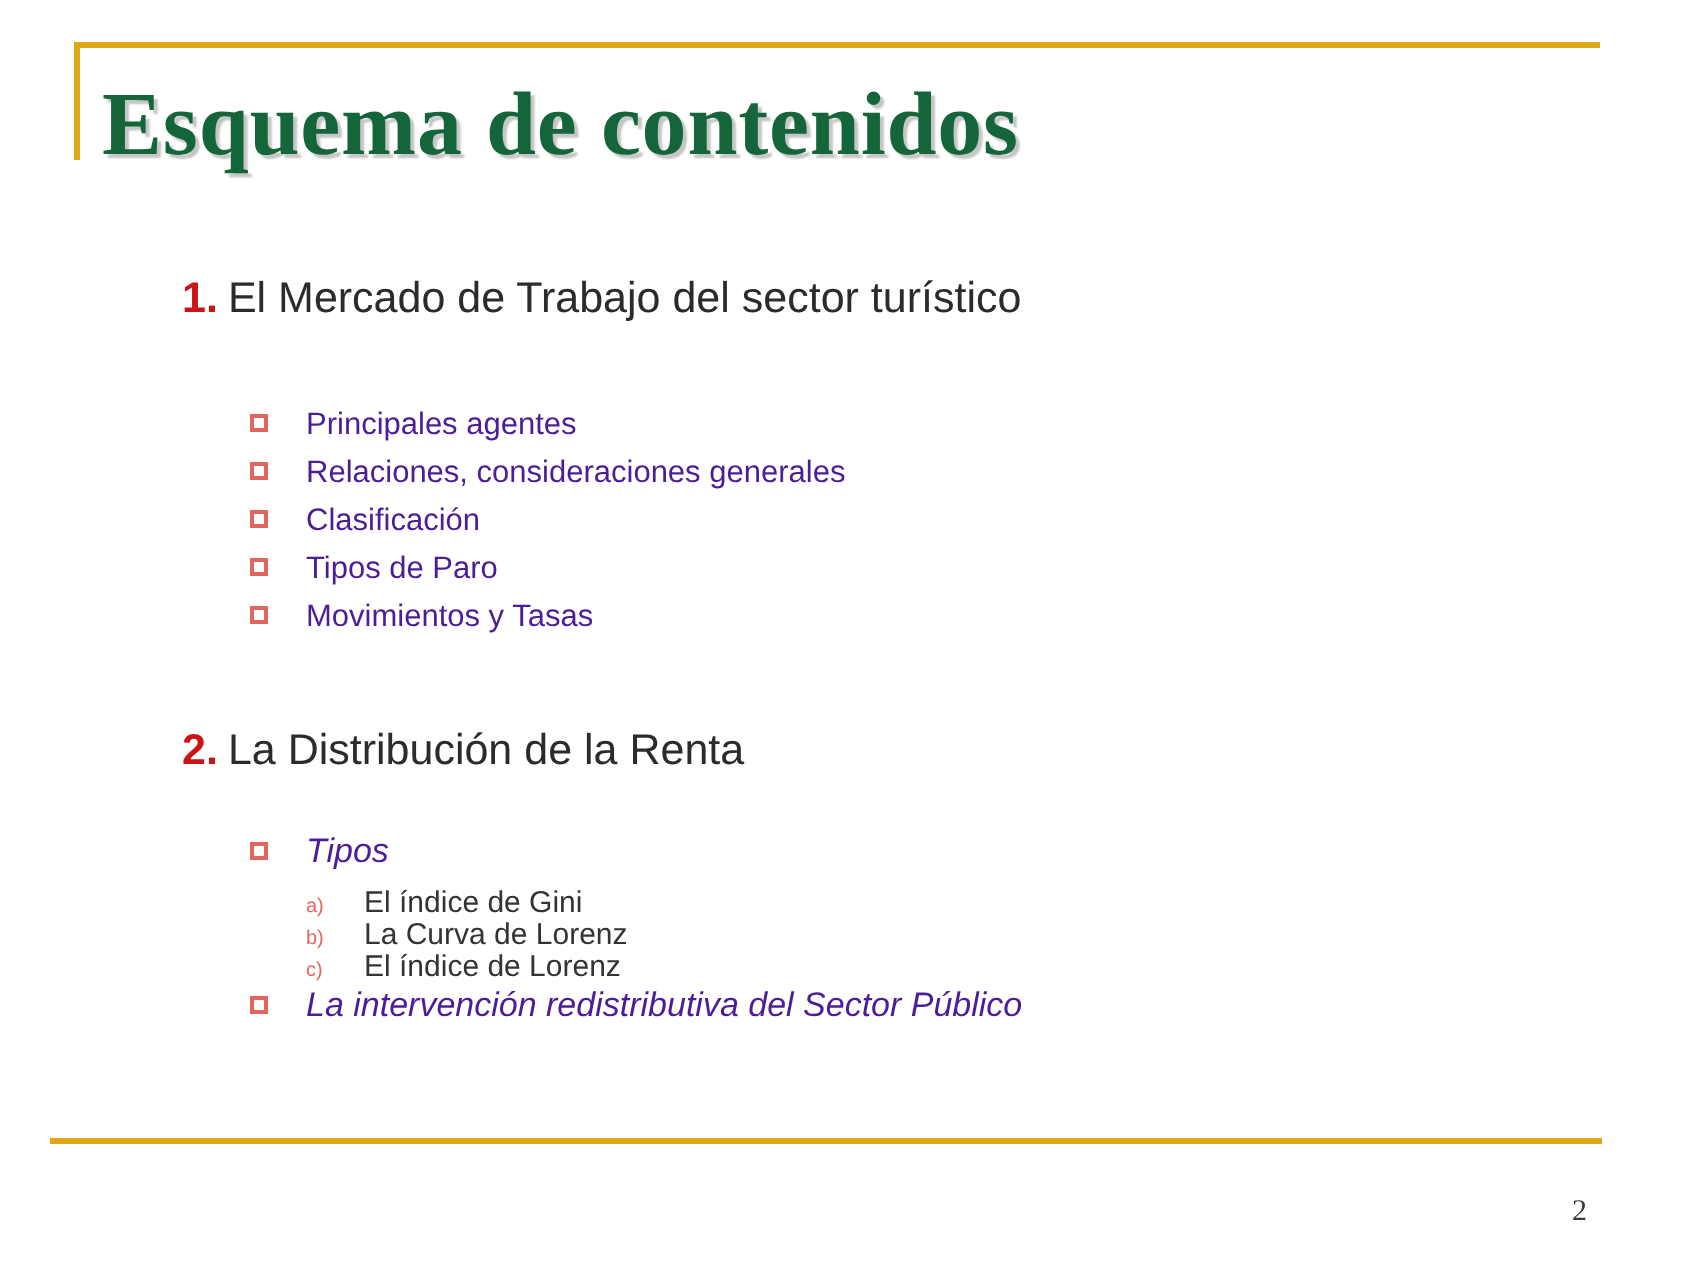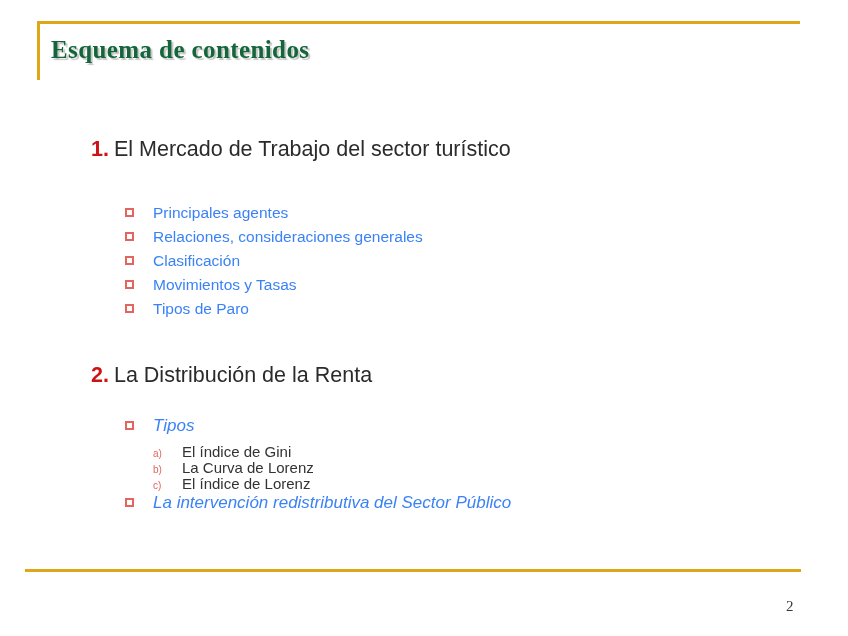--- a/index.html
+++ b/index.html
@@ -42,21 +42,21 @@
     background: #dfa617;
   }
 
   
   .slide-title {
     position: absolute;
     left: 51px;
     top: 36px;
     font-family: "Liberation Serif", serif;
     font-weight: bold;
-    font-size: 25px;
+    font-size: 45px;
     letter-spacing: 0.4px;
     color: #14653a;
     text-shadow: 2px 2px 1px rgba(150,150,150,0.55);
     white-space: nowrap;
   }
 
   
   .content {
     position: absolute;
     left: 0;
@@ -110,21 +110,21 @@
     position: absolute;
     left: 0;
     top: -9px;
     width: 5px;
     height: 5px;
     border: 2px solid #e4645e;
     background: #ffffff;
   }
   .bullet-text {
     font-size: 15.5px;
-    color: #3b82f6;
+    color: #4c1d95;
     white-space: nowrap;
   }
   .bullet-text.big {
     font-size: 17px;
     font-style: italic;
   }
 
   
   .sublist {
     margin: 1px 0 2px 0;
@@ -195,28 +195,28 @@
         <span class="bullet-mark">
             <span class="sq"></span>
           </span>
         <span class="bullet-text">Clasificación</span>
       </div>
 
       <div class="bullet-row">
         <span class="bullet-mark">
             <span class="sq"></span>
           </span>
+        <span class="bullet-text">Tipos de Paro</span>
+      </div>
+
+      <div class="bullet-row">
+        <span class="bullet-mark">
+            <span class="sq"></span>
+          </span>
         <span class="bullet-text">Movimientos y Tasas</span>
-      </div>
-
-      <div class="bullet-row">
-        <span class="bullet-mark">
-            <span class="sq"></span>
-          </span>
-        <span class="bullet-text">Tipos de Paro</span>
       </div>
 
     </div>
 
     <div class="section section-2">
       <div class="section-head">
         <span class="section-num">2.</span><span>La Distribución de la Renta</span>
       </div>
     </div>
 

